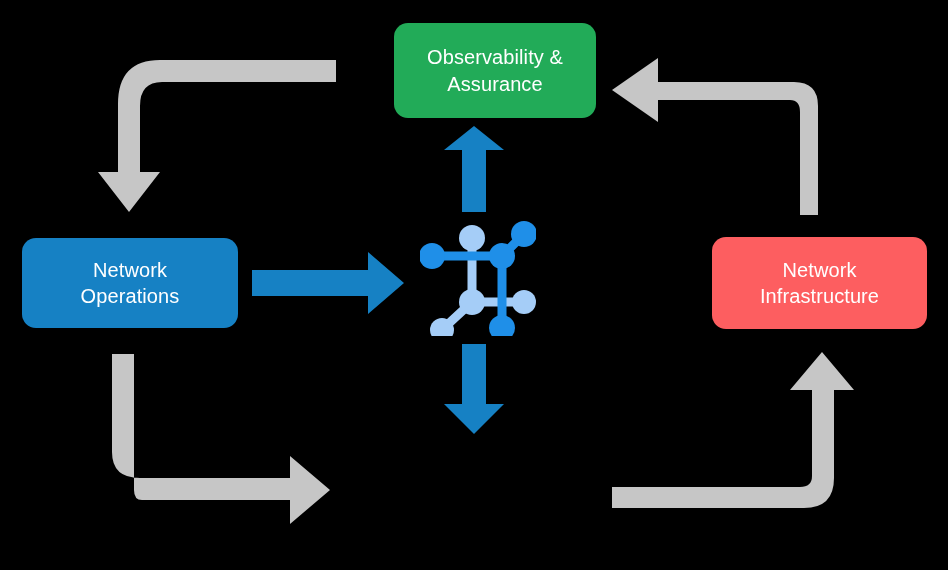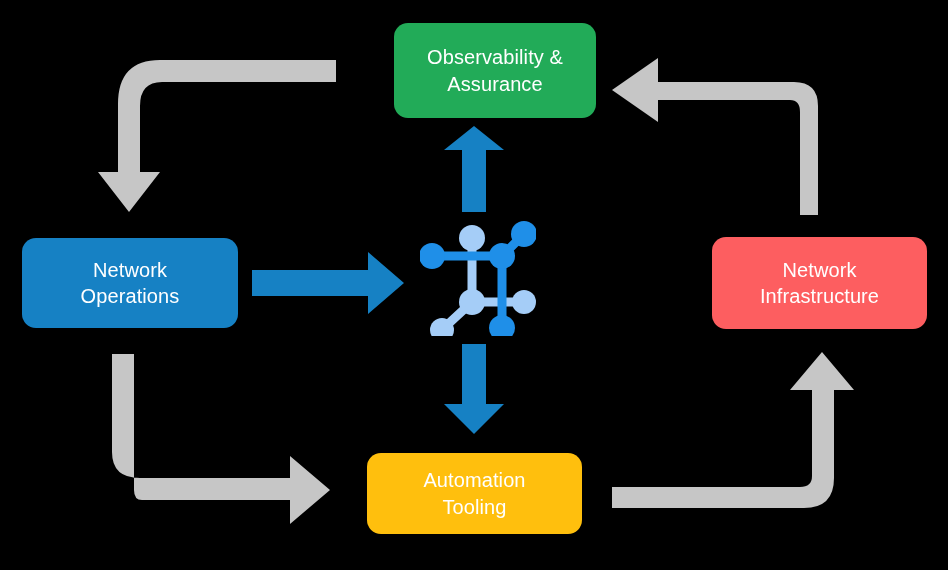--- a/index.html
+++ b/index.html
@@ -117,16 +117,14 @@
 
   <div class="node-box" id="box-observability" style="background: rgb(34, 171, 88); color: rgb(255, 255, 255);">Observability &amp;
 Assurance</div>
 
   <div class="node-box" id="box-operations" style="background: rgb(22, 129, 196); color: rgb(255, 255, 255);">Network
 Operations</div>
 
   <div class="node-box" id="box-infrastructure" style="background: rgb(253, 94, 96); color: rgb(255, 255, 255);">Network
 Infrastructure</div>
 
-  <div class="node-box" id="box-automation" style="background: rgb(255, 191, 13); color: rgb(255, 255, 255);">Automation
-Tooling</div>
 
 </div>
 
 </body></html>

